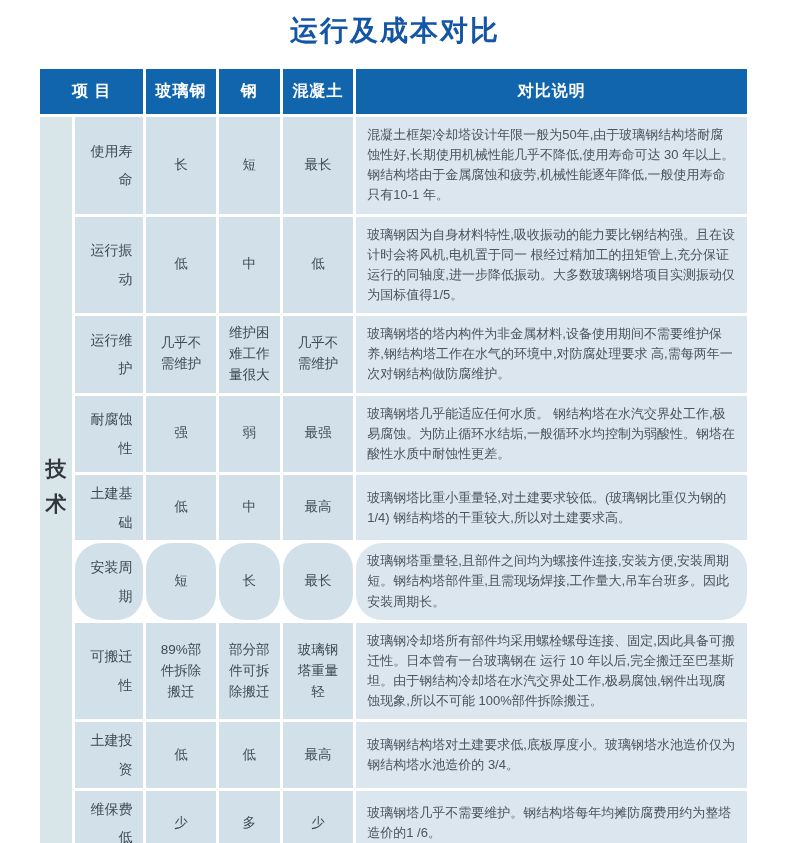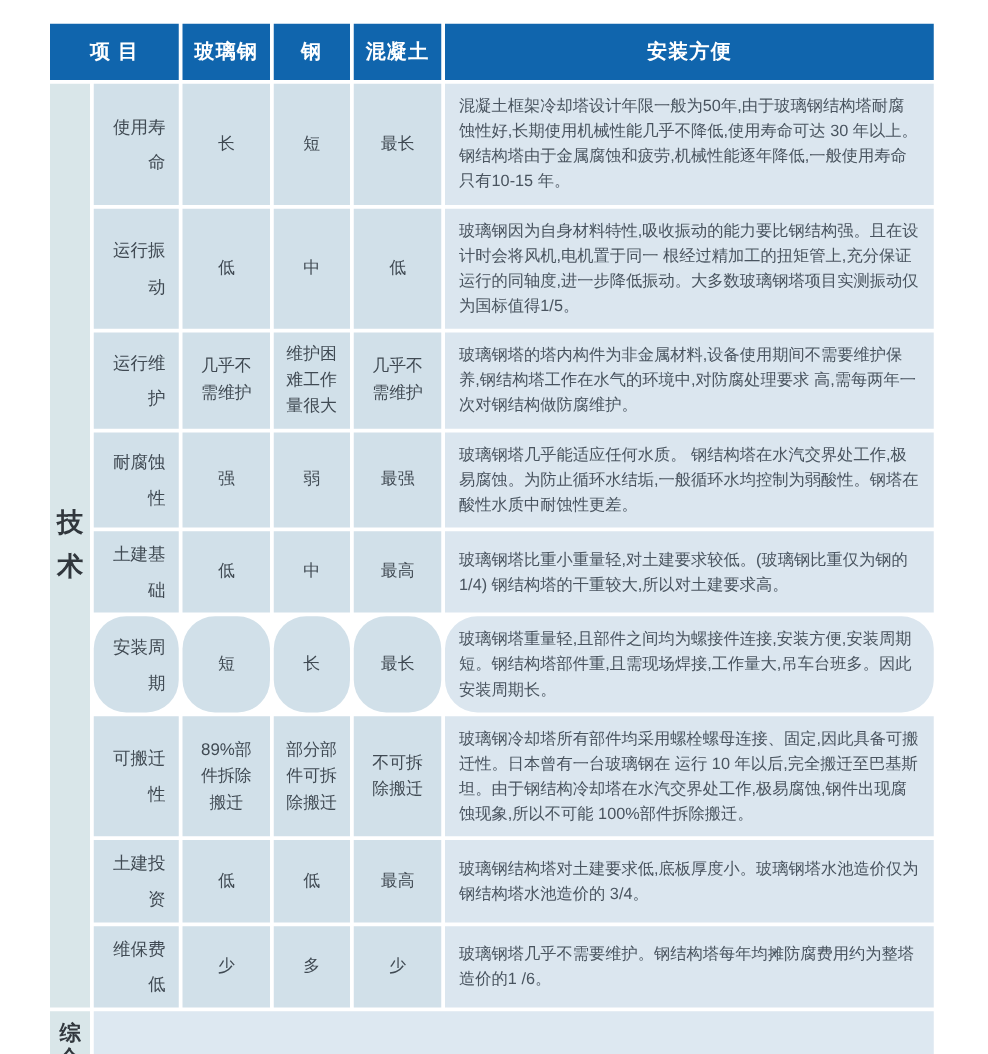--- a/index.html
+++ b/index.html
@@ -103,48 +103,49 @@
     padding: 10px 36px 10px 44px;
     text-align: left;
     color: var(--desc-text, #49545f);
   }
 </style>
 </head>
 <body>
 
 <div class="page">
 
+  <div class="title">运行及成本对比</div>
 
   <div class="table-wrap">
     <table class="cmp">
       <colgroup>
         <col style="width:32px">
         <col style="width:68px">
         <col style="width:69px">
         <col style="width:61px">
         <col style="width:70px">
         <col style="width:389px">
       </colgroup>
       <thead>
         <tr>
           <th colspan="2">项 目</th>
           <th>玻璃钢</th>
           <th>钢</th>
           <th>混凝土</th>
-          <th>安装方便</th>
+          <th>对比说明</th>
         </tr>
       </thead>
       <tbody id="rows-body">
           <tr>
             <td rowspan="9" class="group-cell">技术</td>
             <td class="item-cell">使用寿命</td>
             <td class="val frp">长</td>
             <td class="val steel">短</td>
             <td class="val concrete">最长</td>
-            <td class="desc">混凝土框架冷却塔设计年限一般为50年,由于玻璃钢结构塔耐腐蚀性好,长期使用机械性能几乎不降低,使用寿命可达 30 年以上。钢结构塔由于金属腐蚀和疲劳,机械性能逐年降低,一般使用寿命只有10-15 年。</td>
+            <td class="desc">混凝土框架冷却塔设计年限一般为50年,由于玻璃钢结构塔耐腐蚀性好,长期使用机械性能几乎不降低,使用寿命可达 30 年以上。钢结构塔由于金属腐蚀和疲劳,机械性能逐年降低,一般使用寿命只有10-1 年。</td>
           </tr>
           <tr>
             <td class="item-cell">运行振动</td>
             <td class="val frp">低</td>
             <td class="val steel">中</td>
             <td class="val concrete">低</td>
             <td class="desc">玻璃钢因为自身材料特性,吸收振动的能力要比钢结构强。且在设计时会将风机,电机置于同一 根经过精加工的扭矩管上,充分保证运行的同轴度,进一步降低振动。大多数玻璃钢塔项目实测振动仅为国标值得1/5。</td>
           </tr>
           <tr>
             <td class="item-cell">运行维护</td>
@@ -171,21 +172,21 @@
             <td class="item-cell">安装周期</td>
             <td class="val frp">短</td>
             <td class="val steel">长</td>
             <td class="val concrete">最长</td>
             <td class="desc">玻璃钢塔重量轻,且部件之间均为螺接件连接,安装方便,安装周期短。钢结构塔部件重,且需现场焊接,工作量大,吊车台班多。因此安装周期长。</td>
           </tr>
           <tr>
             <td class="item-cell">可搬迁性</td>
             <td class="val frp">89%部件拆除搬迁</td>
             <td class="val steel">部分部件可拆除搬迁</td>
-            <td class="val concrete">不可拆除搬迁</td>
+            <td class="val concrete">玻璃钢塔重量轻</td>
             <td class="desc">玻璃钢冷却塔所有部件均采用螺栓螺母连接、固定,因此具备可搬迁性。日本曾有一台玻璃钢在 运行 10 年以后,完全搬迁至巴基斯坦。由于钢结构冷却塔在水汽交界处工作,极易腐蚀,钢件出现腐蚀现象,所以不可能 100%部件拆除搬迁。</td>
           </tr>
           <tr>
             <td class="item-cell">土建投资</td>
             <td class="val frp">低</td>
             <td class="val steel">低</td>
             <td class="val concrete">最高</td>
             <td class="desc">玻璃钢结构塔对土建要求低,底板厚度小。玻璃钢塔水池造价仅为钢结构塔水池造价的 3/4。</td>
           </tr>
           <tr>

